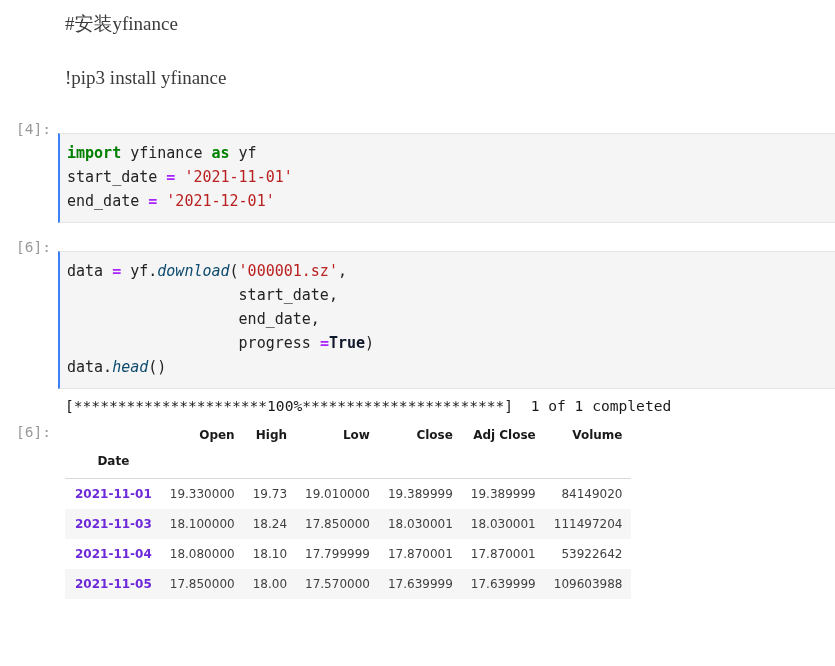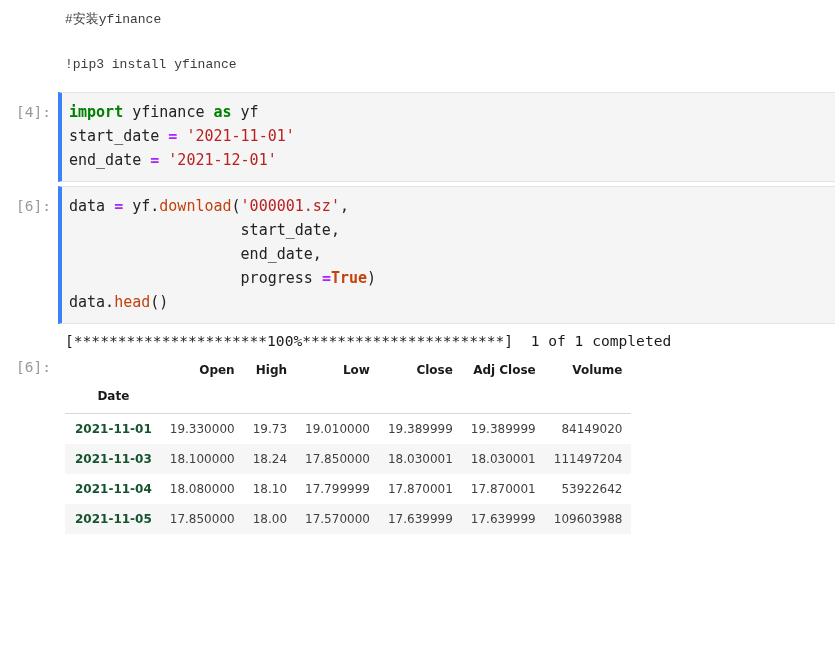--- a/index.html
+++ b/index.html
@@ -17,22 +17,22 @@
 
   .notebook {
     position: relative;
     width: 835px;
     height: 666px;
   }
 
   
   .md-cell {
     padding-left: 65px;
-    font-family: Liberation Mono, monospace;
-    font-size: 13px;
+    font-family: Liberation Serif, serif;
+    font-size: 19px;
     line-height: 1.4;
     color: #3b3b3b;
   }
   .md-cell.first { padding-top: 11px; }
   .md-cell.second { padding-top: 27px; padding-bottom: 18px; }
 
   
   .cell {
     display: flex;
     align-items: flex-start;
@@ -52,39 +52,40 @@
     color: #999999;
     white-space: pre;
     user-select: none;
   }
   .prompt.pad-top { padding-top: 8px; }
 
   .code-area {
     flex: 1 1 auto;
     background: #f5f5f5;
     border: 1px solid #e4e4e4;
-    border-left: 4px solid #3b82f6;
+    border-left: 2px solid #3b82f6;
     border-right: none;
     padding: 7px 0 9px 7px;
     box-sizing: border-box;
+    margin-top: 24px;
   }
   pre.src {
     margin: 0;
     font-family: "DejaVu Sans Mono", monospace;
     font-size: 15px;
     line-height: 24px;
     color: #222222;
     white-space: pre;
     letter-spacing: 0;
   }
   .kw  { color: #008000; font-weight: bold; }
   .str { color: #ba2121; }
   .op  { color: #aa22ff; font-weight: bold; }
-  .fn  { color: #c2410c; }
-  .bi  { color: #c2410c; font-weight: bold; }
+  .fn  { color: #0c4a6e; font-style: italic; }
+  .bi  { color: #0f172a; font-weight: bold; }
 
   
   .stream-row {
     display: flex;
     align-items: flex-end;
     width: 835px;
   }
   .stream-out {
     flex: 1 1 auto;
     font-family: "DejaVu Sans Mono", monospace;
@@ -128,21 +129,21 @@
   table.df thead tr.index-row th {
     text-align: center;
     padding-top: 2px;
     padding-bottom: 8px;
   }
   table.df thead tr.index-row th.idx-name { padding-left: 10px; }
   table.df thead tr.index-row { border-bottom: 1px solid #d9d9d9; }
   table.df tbody th {
     text-align: left;
     font-weight: bold;
-    color: #14532d;
+    color: #6d28d9;
     padding-left: 10px;
   }
   table.df tbody tr:nth-child(even) { background: #f6f6f6; }
   table.df tbody td { color: #3f3f3f; }
 </style>
 </head>
 <body>
 
 <div class="notebook">
 

